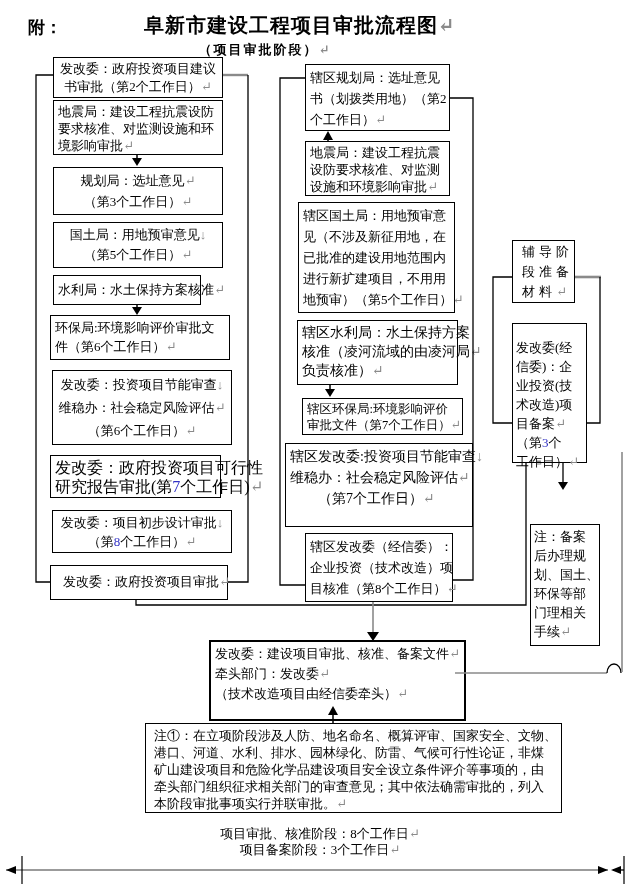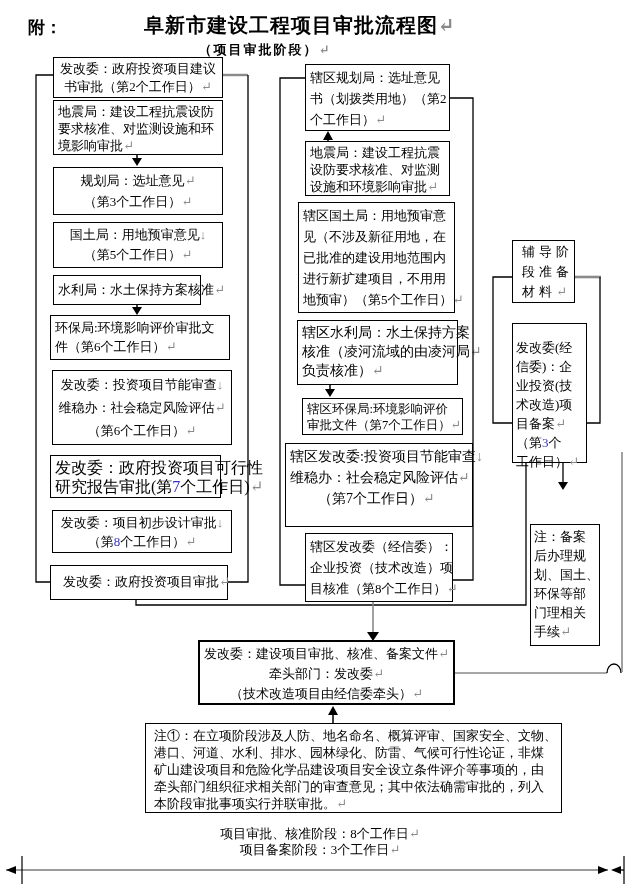--- a/index.html
+++ b/index.html
@@ -174,21 +174,21 @@
     </div>
   <div class="fbox" style="left:530px;top:490px;width:70px;height:122px;line-height:19px;padding:2px 3px;margin-top:34px;">
       <div class="ln"><span>注：备案</span></div>
       <div class="ln"><span>后办理规</span></div>
       <div class="ln"><span>划、国土、</span></div>
       <div class="ln"><span>环保等部</span></div>
       <div class="ln"><span>门理相关</span></div>
       <div class="ln"><span>手续</span><span class="gray">↵</span></div>
     </div>
 
-  <div class="fbox" style="left:198px;top:640px;width:257px;height:65px;line-height:20px;text-align:center;border-width:2.5px;">
+  <div class="fbox" style="left:209px;top:640px;width:257px;height:81px;line-height:20px;text-align:left;border-width:2.5px;">
       <div class="ln"><span>发改委：建设项目审批、核准、备案文件</span><span class="gray">↵</span></div>
       <div class="ln"><span>牵头部门：发改委</span><span class="gray">↵</span></div>
       <div class="ln"><span>（技术改造项目由经信委牵头）</span><span class="gray">↵</span></div>
     </div>
 
   <div class="fbox" style="left:145px;top:723px;width:417px;height:90px;line-height:17px;border-width:1.2px;padding:3px 8px;">
       <div class="ln"><span>注①：在立项阶段涉及人防、地名命名、概算评审、国家安全、文物、</span></div>
       <div class="ln"><span>港口、河道、水利、排水、园林绿化、防雷、气候可行性论证，非煤</span></div>
       <div class="ln"><span>矿山建设项目和危险化学品建设项目安全设立条件评介等事项的，由</span></div>
       <div class="ln"><span>牵头部门组织征求相关部门的审查意见；其中依法确需审批的，列入</span></div>

